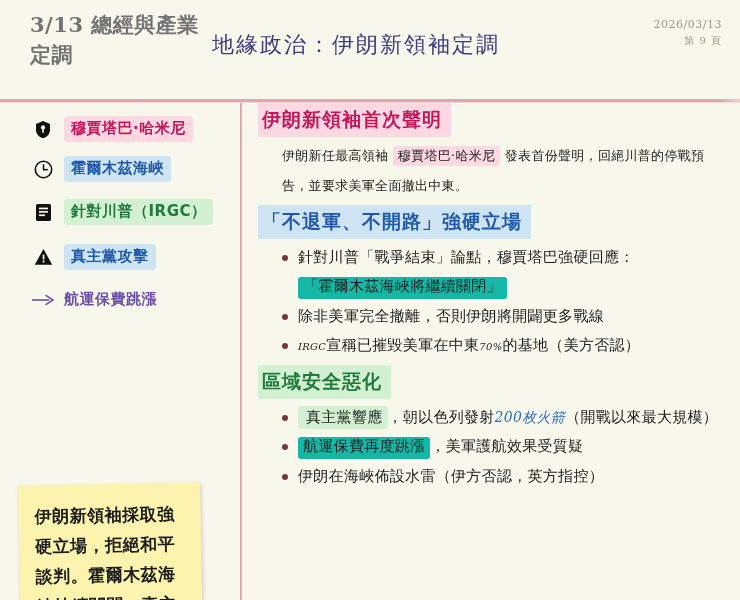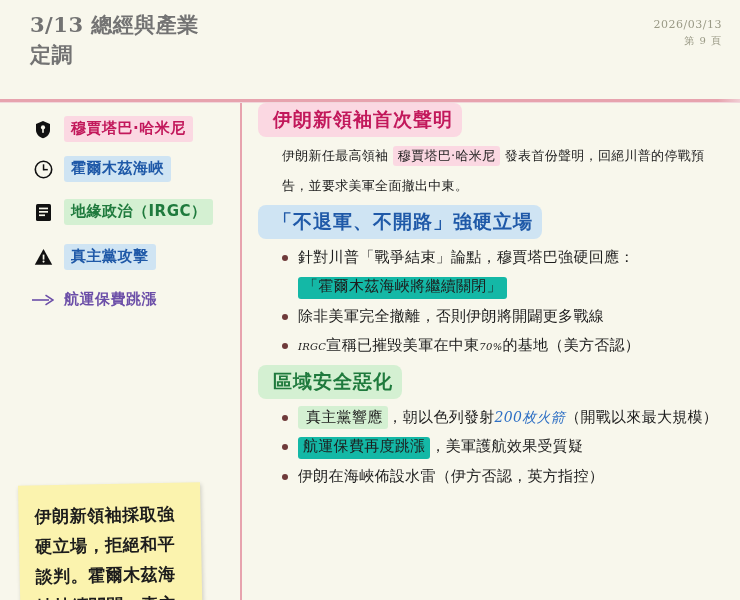--- a/index.html
+++ b/index.html
@@ -171,22 +171,22 @@
     top: 0;
     right: 8px;
     height: 100%;
   }
   .section { margin-bottom: 4px; }
   .sec-heading {
     display: inline-block;
     font-family: "DejaVu Sans", sans-serif;
     font-weight: bold;
     font-size: 19px;
-    padding: 3px 9px 5px 15px;
-    border-radius: 8px;
+    padding: 3px 9px 5px 4px;
+    border-radius: 1px;
     letter-spacing: 1px;
     line-height: 26px;
   }
   .para {
     font-family: "DejaVu Sans", sans-serif;
     font-size: 13px;
     line-height: 30px;
     color: #1d1d1d;
     padding: 4px 22px 0 24px;
     letter-spacing: 0.3px;
@@ -234,20 +234,21 @@
     font-size: 10px;
   }
 </style>
 </head>
 <body>
 
 <div id="page">
 
   <div id="header">
     <div id="deck-title">3/13 總經與產業定調</div>
+    <div id="slide-title">地緣政治：伊朗新領袖定調</div>
     <div id="meta">
       <span class="date">2026/03/13</span>
       <span class="pageno">第 9 頁</span>
     </div>
     <div id="header-rule"></div>
     <div id="header-rule-thin"></div>
   </div>
 
   <div id="columns">
     <div id="vdivider"></div>
@@ -276,21 +277,21 @@
           </div>
           <div class="kw-row" style="top: 95px;">
             <span class="kw-icon">
               <svg width="17" height="19" viewBox="0 0 17 19">
                 <rect x="1" y="1" width="15" height="17" rx="1.6" fill="#111"></rect>
                 <rect x="4" y="4.6" width="9" height="1.7" fill="#f8f7ec"></rect>
                 <rect x="4" y="8" width="9" height="1.7" fill="#f8f7ec"></rect>
                 <rect x="4" y="11.4" width="6" height="1.7" fill="#f8f7ec"></rect>
               </svg>
             </span>
-            <span class="kw-label" style="background: rgb(212, 240, 210); color: rgb(31, 122, 61);">地緣政治（IRGC）</span>
+            <span class="kw-label" style="background: rgb(212, 240, 210); color: rgb(31, 122, 61);">針對川普（IRGC）</span>
           </div>
           <div class="kw-row" style="top: 140px;">
             <span class="kw-icon">
               <svg width="19" height="18" viewBox="0 0 19 18">
                 <path d="M9.5 1 L18.2 16.8 H0.8 Z" fill="#111"></path>
                 <rect x="8.7" y="6.6" width="1.7" height="5" fill="#f8f7ec"></rect>
                 <circle cx="9.55" cy="13.6" r="1.05" fill="#f8f7ec"></circle>
               </svg>
             </span>
             <span class="kw-label" style="background: rgb(207, 228, 243); color: rgb(31, 89, 168);">真主黨攻擊</span>

